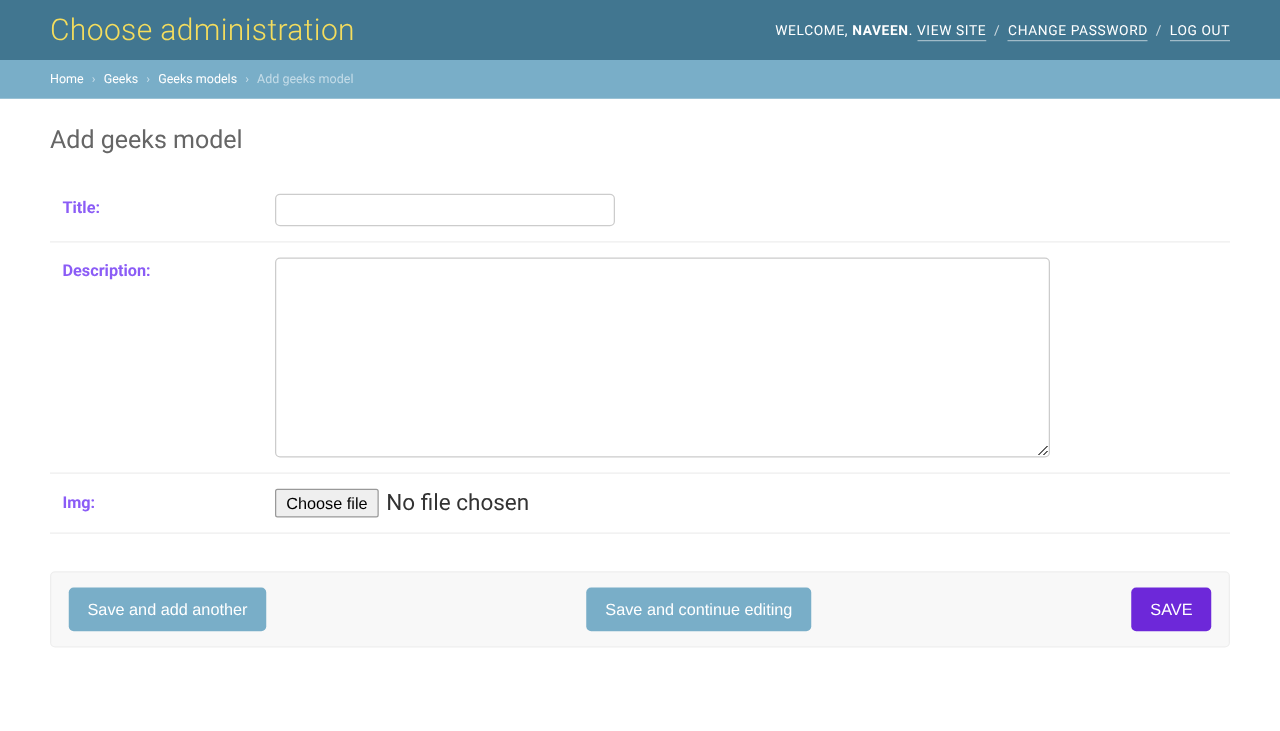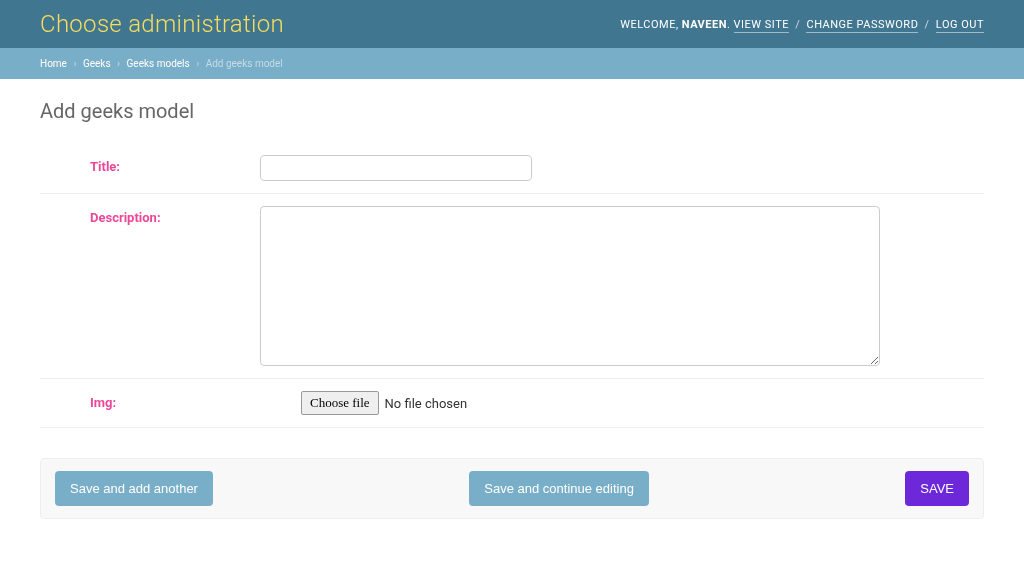--- a/index.html
+++ b/index.html
@@ -65,24 +65,23 @@
     .form-row {
       display: flex;
       padding: 12px 10px 12px 10px;
       border-bottom: 1px solid #eee;
       align-items: flex-start;
     }
     .form-row label {
       width: 170px;
       font-size: 13px;
       font-weight: bold;
-      color: #ec4899;
+      color: #8b5cf6;
       padding-top: 4px;
       flex-shrink: 0;
-      margin-left: 40px;
     }
     .form-row input[type="text"] {
       width: 272px;
       height: 26px;
       border: 1px solid #ccc;
       border-radius: 4px;
       padding: 2px 6px;
       font-size: 13px;
     }
     .form-row textarea {
@@ -98,27 +97,26 @@
     .file-input-wrap {
       display: flex;
       align-items: center;
     }
     .choose-file-btn {
       background: #efefef;
       border: 1px solid #999;
       border-radius: 2px;
       padding: 3px 8px;
       font-size: 13px;
-      font-family: Liberation Serif, serif;
+      font-family: Liberation Sans, sans-serif;
       cursor: pointer;
-      margin-left: 41px;
     }
     .file-status {
       margin-left: 6px;
-      font-size: 13px;
+      font-size: 18px;
       color: #333;
     }
     .submit-row {
       background: #f8f8f8;
       border: 1px solid #eee;
       border-radius: 4px;
       padding: 12px 14px;
       margin-top: 30px;
       display: flex;
       justify-content: space-between;

